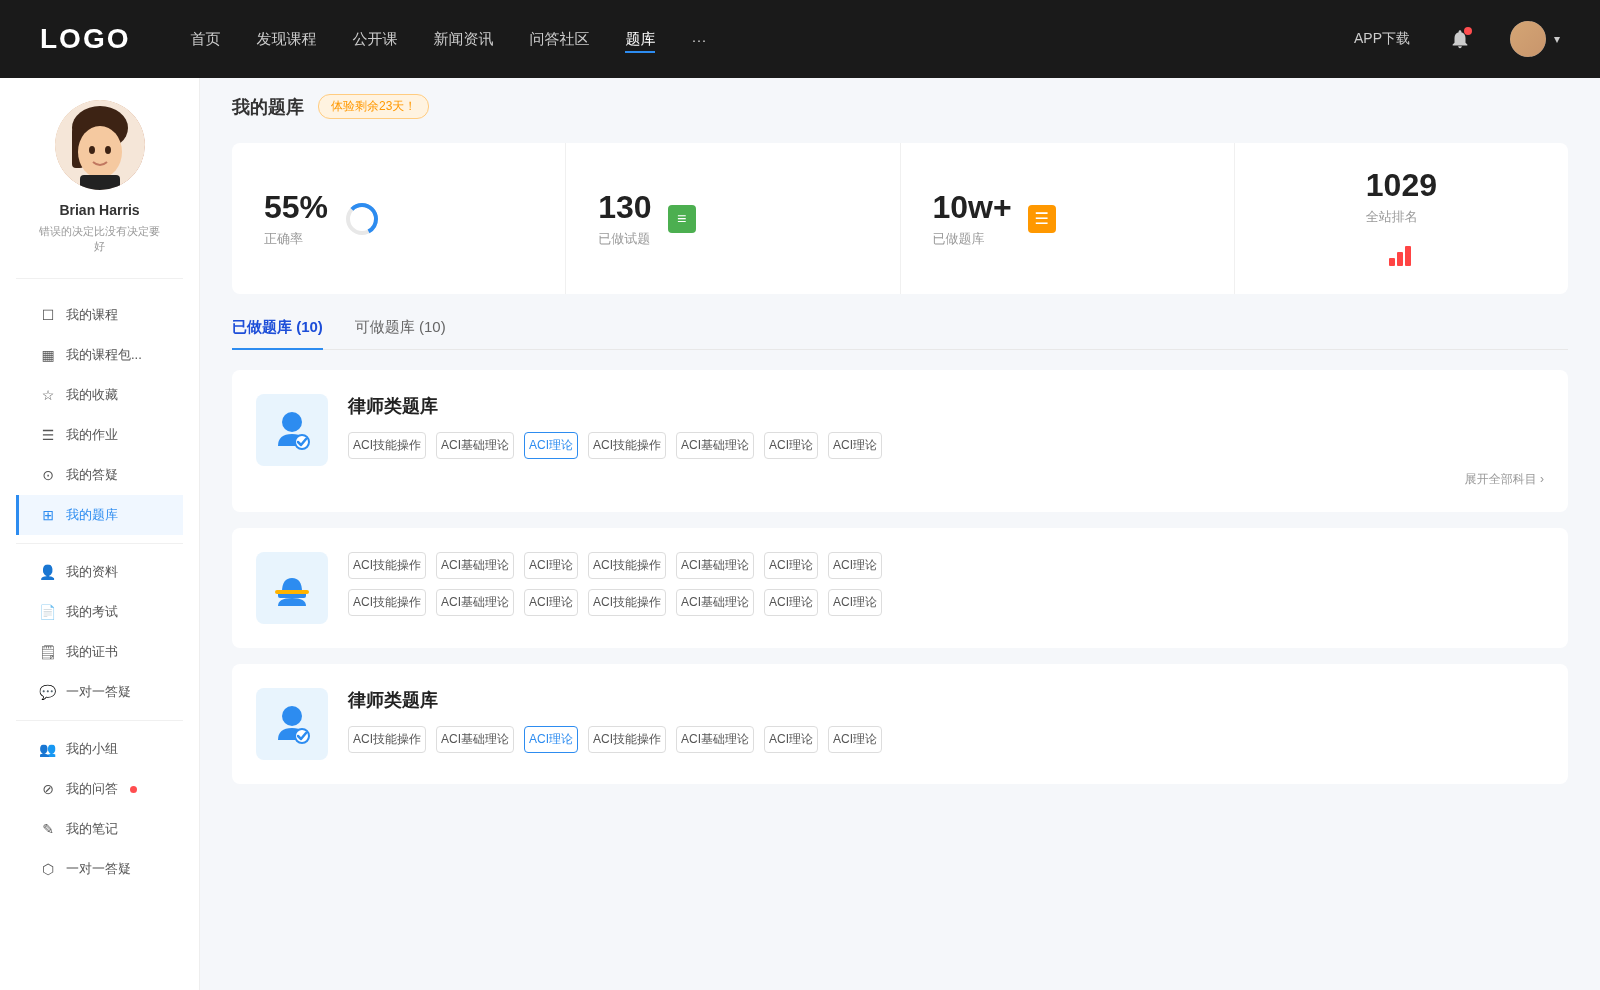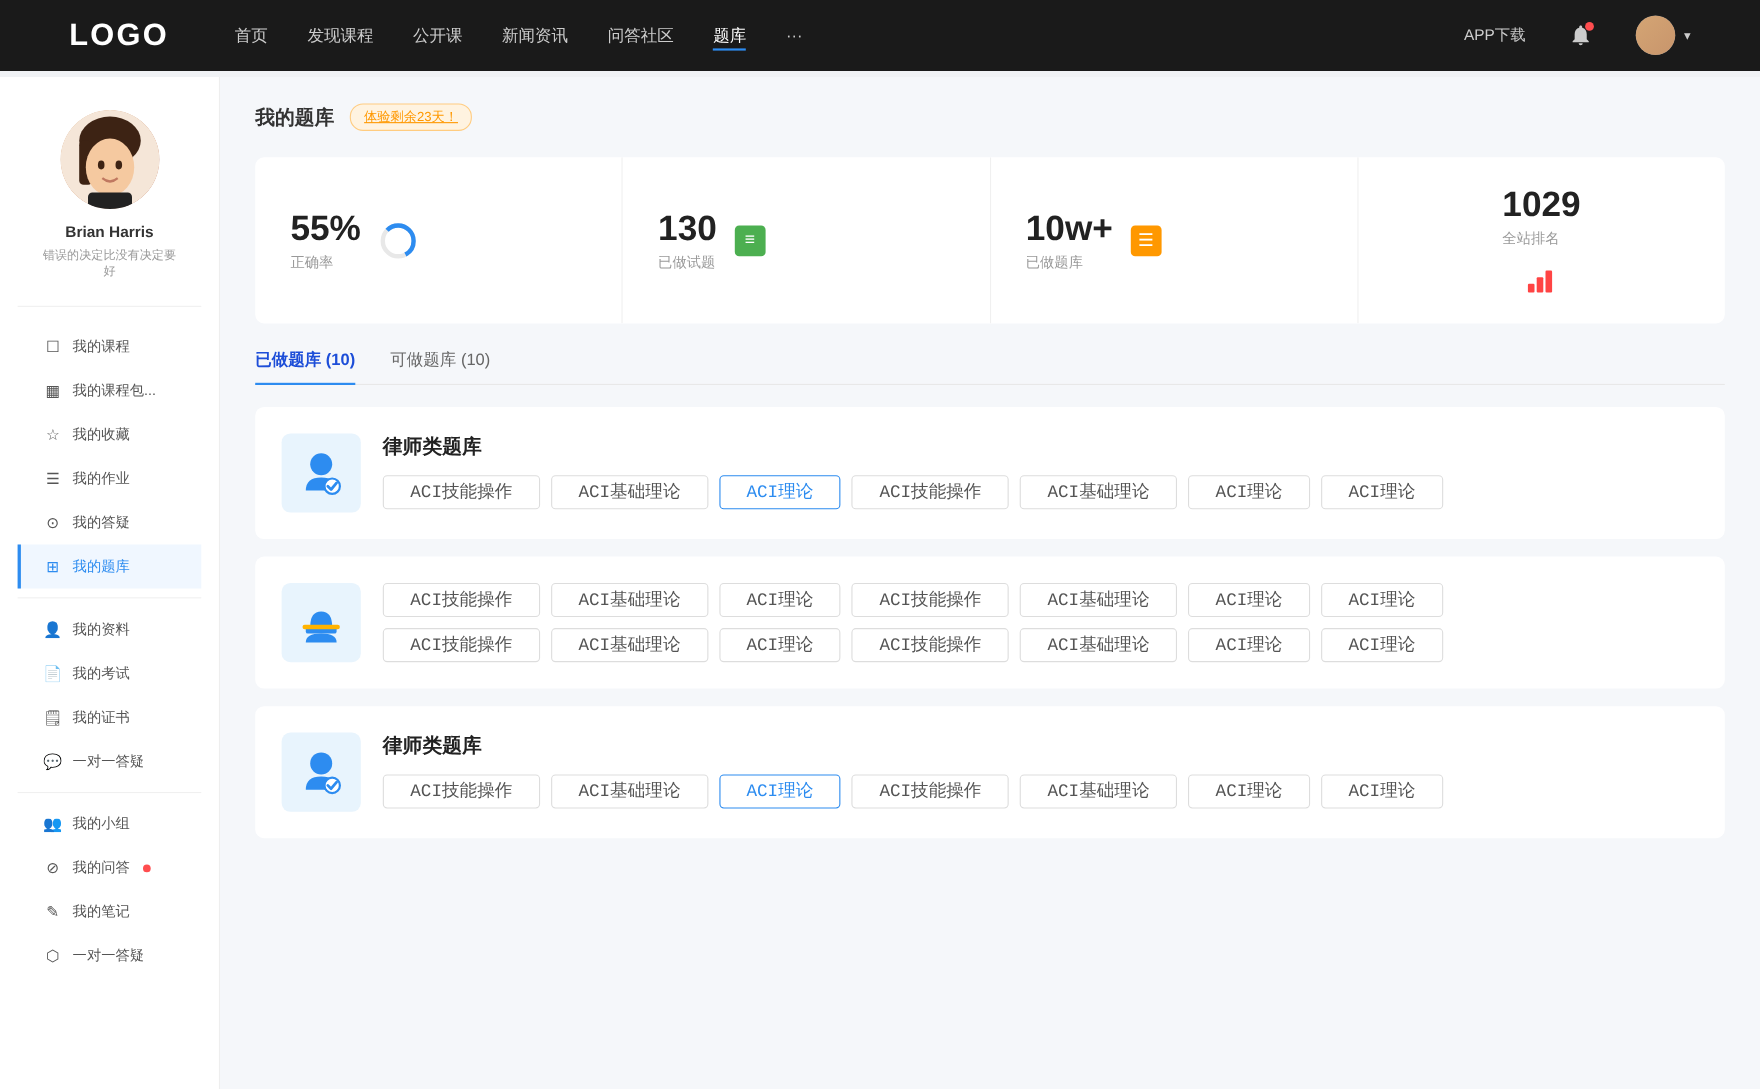--- a/index.html
+++ b/index.html
@@ -1,24 +1,24 @@
 <!DOCTYPE html>
 <html><head>
   <meta charset="utf-8">
   <style>
     * { box-sizing: border-box; margin: 0; padding: 0; }
     body { font-family: 'PingFang SC', 'Microsoft YaHei', sans-serif; background: #f0f2f5; min-height: 990px; }
 
     
     .header {
       background: #1a1a1a;
-      height: 64px;
-      display: flex;
-      align-items: center;
-      padding: 0 63px;
+      height: 78px;
+      display: flex;
+      align-items: center;
+      padding: 0 40px;
       position: fixed;
       top: 0; left: 0; right: 0;
       z-index: 100;
     }
     .header-logo {
       color: white;
       font-size: 28px;
       font-weight: bold;
       margin-right: 60px;
       letter-spacing: 2px;
@@ -207,21 +207,20 @@
       font-weight: 600;
       color: #333;
     }
     .trial-badge {
       background: #fff3e0;
       color: #ff9800;
       border: 1px solid #ffcc80;
       border-radius: 12px;
       padding: 3px 12px;
       font-size: 12px;
-      text-decoration: underline;
     }
 
     
     .stats-row {
       display: flex;
       background: white;
       border-radius: 8px;
       margin-bottom: 24px;
       overflow: hidden;
     }
@@ -304,25 +303,24 @@
     }
     .tags-row {
       display: flex;
       flex-wrap: wrap;
       gap: 10px;
       align-items: center;
     }
     .tag {
       border: 1px solid #ddd;
       border-radius: 4px;
-      padding: 4px 24px;
-      font-size: 16px;
+      padding: 4px 4px;
+      font-size: 12px;
       color: #555;
       cursor: pointer;
-      font-family: Liberation Mono, monospace;
     }
     .tag.active-tag {
       border-color: #2d8cf0;
       color: #2d8cf0;
     }
     .expand-link {
       font-size: 12px;
       color: #999;
       cursor: pointer;
       text-align: right;
@@ -564,20 +562,21 @@
           <div class="bank-title">律师类题库</div>
           <div class="tags-row">
             <span class="tag">ACI技能操作</span>
             <span class="tag">ACI基础理论</span>
             <span class="tag active-tag">ACI理论</span>
             <span class="tag">ACI技能操作</span>
             <span class="tag">ACI基础理论</span>
             <span class="tag">ACI理论</span>
             <span class="tag">ACI理论</span>
           </div>
+          <div class="expand-link">展开全部科目 ›</div>
         </div>
       </div>
     </div>
 
     <div class="bank-card">
       <div class="bank-card-header">
         <div class="bank-icon-container">
           <svg width="48" height="48" viewBox="0 0 48 48">
 
             <rect x="10" y="28" width="28" height="6" rx="2" fill="#2d8cf0"></rect>

